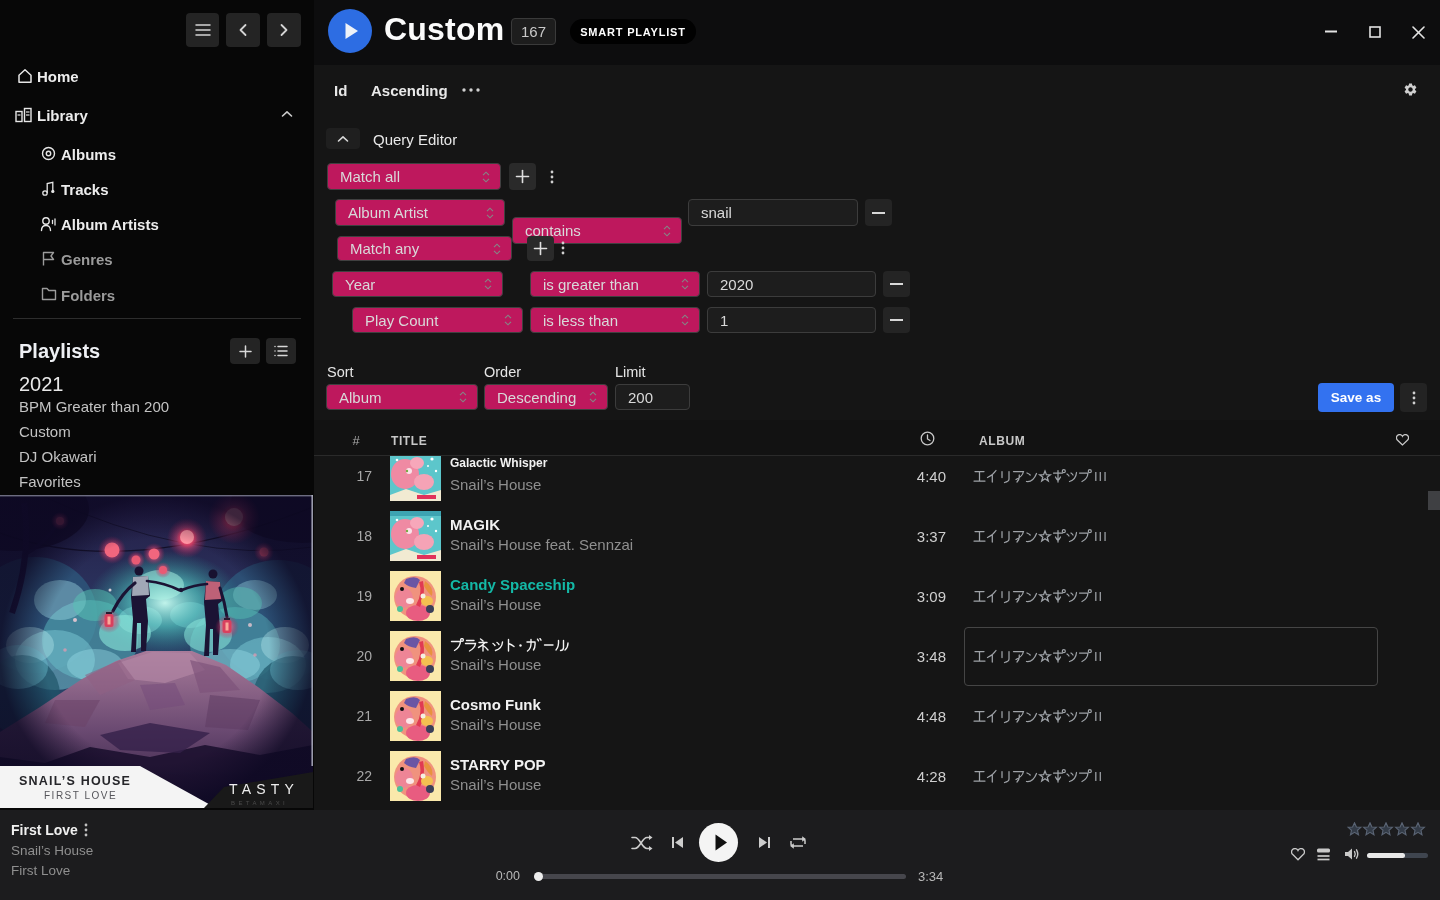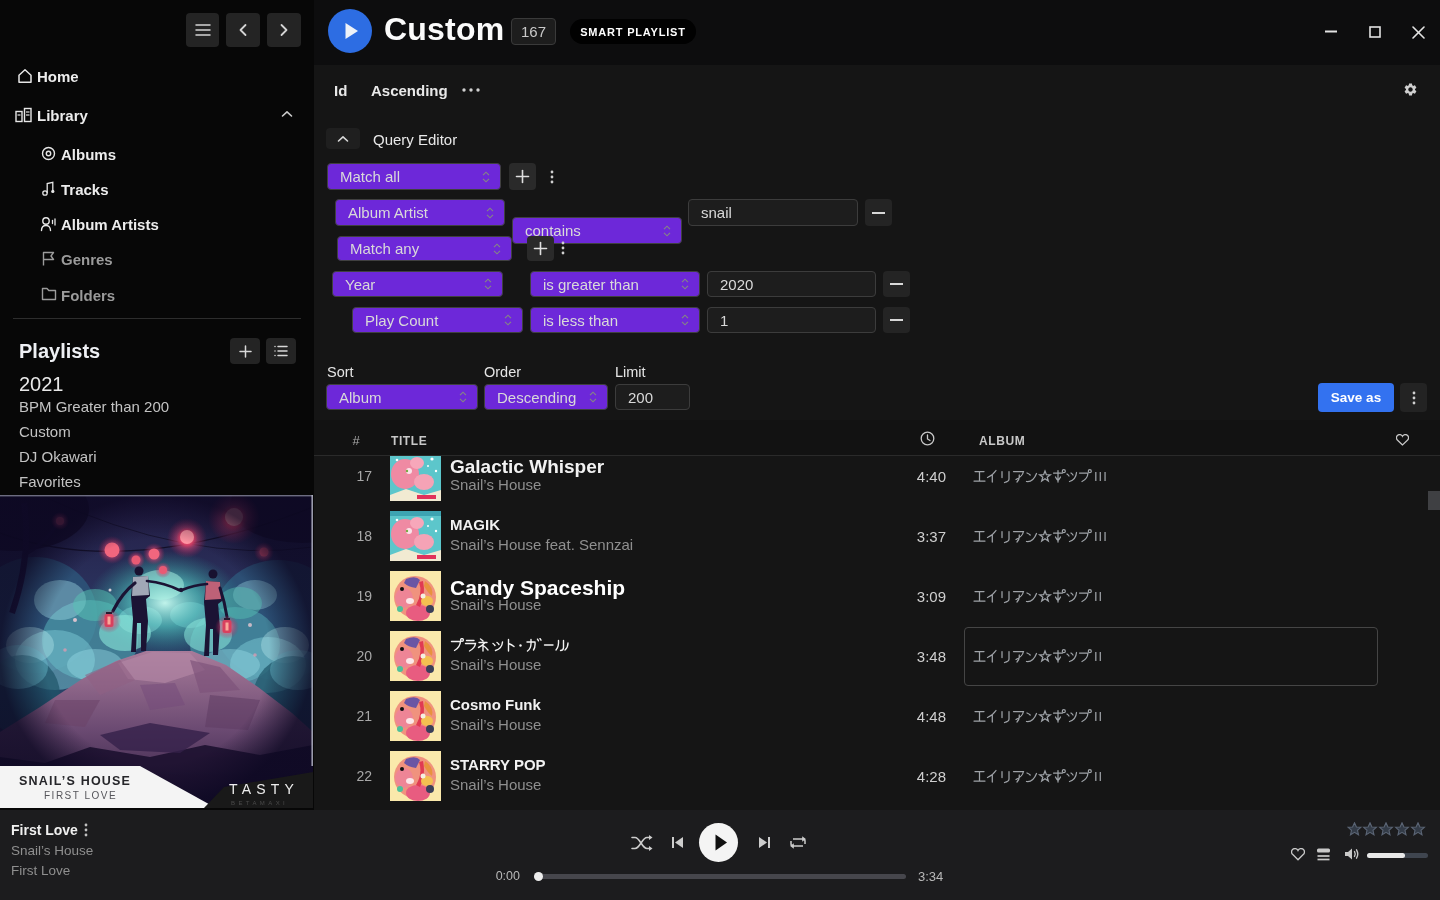--- a/index.html
+++ b/index.html
@@ -4,21 +4,21 @@
 <style>
 * { margin:0; padding:0; box-sizing:border-box; }
 html,body { width:1440px; height:900px; overflow:hidden; background:#000; font-family:"Liberation Sans",sans-serif; }
 #app { position:relative; width:1440px; height:900px; background:#151515; }
 .abs { position:absolute; }
 #topbar { position:absolute; left:0; top:0; width:1440px; height:65px; background:#0d0d0e; }
 #sidebar { position:absolute; left:0; top:0; width:314px; height:810px; background:#070707; z-index:5; }
 #player { position:absolute; left:0; top:810px; width:1440px; height:90px; background:#1c1c1e; z-index:6; }
 #playerwrap .abs, #playerwrap .icon { z-index:7; }
 .btn { position:absolute; background:#242424; border-radius:4px; display:flex; align-items:center; justify-content:center; }
-.sel { position:absolute; height:27px; background:#6d28d9; border:1px solid #404040; border-radius:4px; display:flex; align-items:center; padding:0 10px 0 12px; font-size:15px; color:#d9d9d9; }
+.sel { position:absolute; height:27px; background:#be185d; border:1px solid #404040; border-radius:4px; display:flex; align-items:center; padding:0 10px 0 12px; font-size:15px; color:#d9d9d9; }
 .inp { position:absolute; height:27px; background:#1d1d1d; border:1px solid #3c3c3c; border-radius:4px; display:flex; align-items:center; padding:0 12px; font-size:15px; color:#d9d9d9; }
 .updn { margin-left:auto; }
 .navtxt { font-size:15px; font-weight:bold; color:#ececec; }
 .dim { color:#9b9b9b; }
 svg { display:block; }
 .icon { position:absolute; }
 </style>
 </head>
 <body>
 <div id="app">
@@ -224,21 +224,21 @@
             <ellipse cx="34" cy="31" rx="10" ry="8" fill="#f5a3b6"></ellipse>
             <circle cx="19" cy="20" r="3" fill="#fbe3e9"></circle>
             <circle cx="17" cy="20" r="1.2" fill="#7a4"></circle>
             <circle cx="42" cy="8" r="1.6" fill="#fff"></circle>
             <circle cx="7" cy="9" r="1.3" fill="#fff"></circle>
             <circle cx="46" cy="20" r="1.2" fill="#fff"></circle>
             <circle cx="38" cy="15" r="1" fill="#fff"></circle>
             <rect x="27" y="44" width="19" height="4" fill="#e0325a"></rect>
           </svg>
         </div>
-<div class="abs" style="left:136px;top:9px;font-size:19px;font-weight:bold;color:#f2f2f2;">Galactic Whisper</div>
+<div class="abs" style="left:136px;top:9px;font-size:12px;font-weight:bold;color:#f2f2f2;">Galactic Whisper</div>
 <div class="abs" style="left:136px;top:29px;font-size:15px;color:#8f8f8f;">Snail’s House</div>
 <div class="abs" style="left:560px;top:21px;width:72px;text-align:right;font-size:15px;color:#cfcfcf;">4:40</div>
 <div class="abs" style="left:659px;top:21px;">
           <svg width="120" height="16" viewBox="0 0 120 16">
             <g fill="none" stroke="#9fa3a8" stroke-width="1.25" stroke-linecap="round" transform="translate(0,1)">
               <use href="#album2"></use>
             </g>
           </svg>
         </div>
 <div class="abs" style="left:780px;top:22px;font-size:13px;color:#9fa3a8;letter-spacing:1px;">III</div>
@@ -286,21 +286,21 @@
             <path d="M29,11 Q33,22 26,34 L30,36 Q36,24 33,10 Z" fill="#e03a52"></path>
             <path d="M35,10 Q44,16 42,25 Q38,22 34,15 Z" fill="#e8913f"></path>
             <ellipse cx="37" cy="30" rx="6" ry="5" fill="#f3c051"></ellipse>
             <circle cx="40" cy="38" r="4" fill="#3a3f58"></circle>
             <circle cx="10" cy="38" r="3" fill="#4cc09a"></circle>
             <circle cx="33" cy="25" r="2.5" fill="#f6f0e0"></circle>
             <circle cx="12" cy="18" r="2" fill="#111"></circle>
             <ellipse cx="20" cy="30" rx="4" ry="3" fill="#fff" opacity=".8"></ellipse>
           </svg>
         </div>
-<div class="abs" style="left:136px;top:9px;font-size:21px;font-weight:bold;color:#ffffff;">Candy Spaceship</div>
+<div class="abs" style="left:136px;top:9px;font-size:15px;font-weight:bold;color:#14b8a6;">Candy Spaceship</div>
 <div class="abs" style="left:136px;top:29px;font-size:15px;color:#8f8f8f;">Snail’s House</div>
 <div class="abs" style="left:560px;top:21px;width:72px;text-align:right;font-size:15px;color:#cfcfcf;">3:09</div>
 <div class="abs" style="left:659px;top:21px;">
           <svg width="120" height="16" viewBox="0 0 120 16">
             <g fill="none" stroke="#9fa3a8" stroke-width="1.25" stroke-linecap="round" transform="translate(0,1)">
               <use href="#album2"></use>
             </g>
           </svg>
         </div>
 <div class="abs" style="left:780px;top:22px;font-size:13px;color:#9fa3a8;letter-spacing:1px;">II</div>

